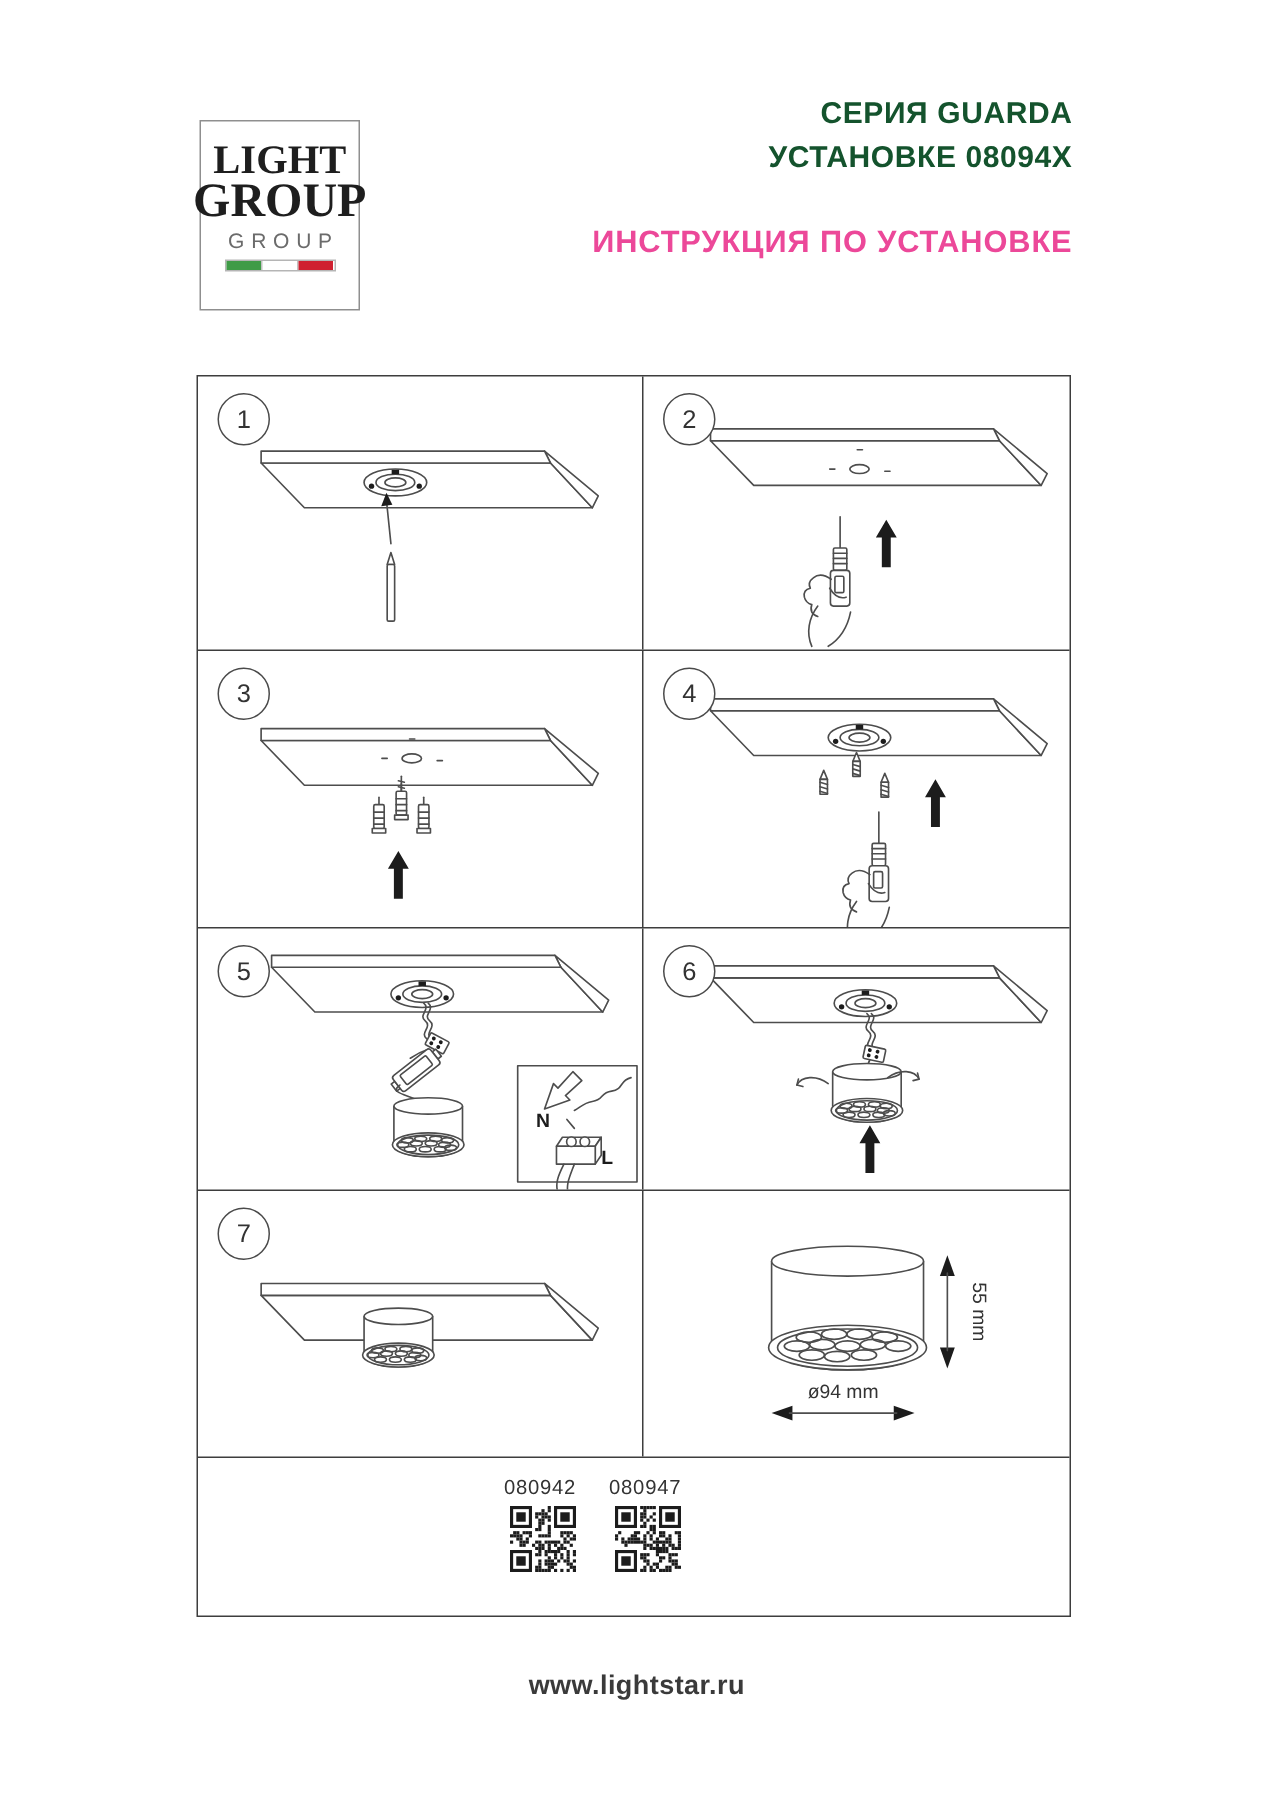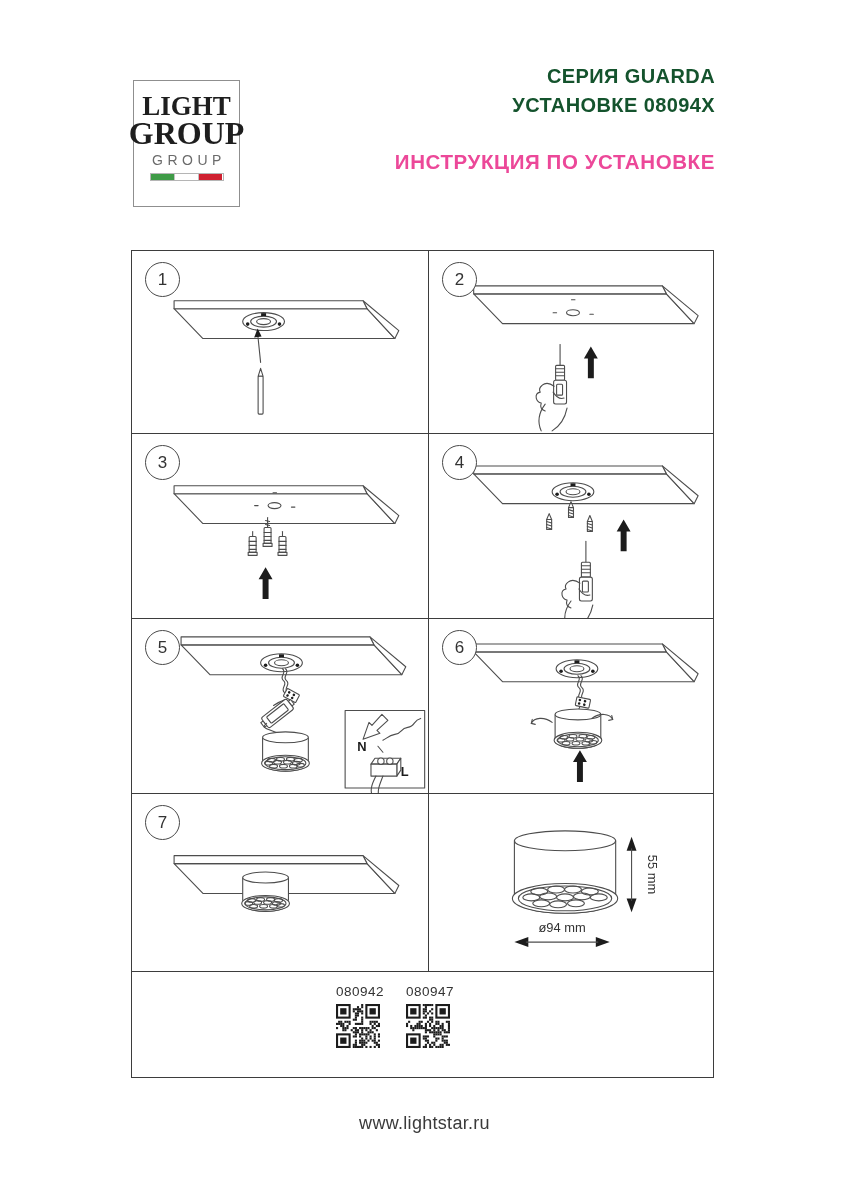--- a/index.html
+++ b/index.html
@@ -43,27 +43,27 @@
   .art{position:absolute;inset:0;width:100%;height:100%;}
 
   .ln{stroke:#4d4d4d;fill:none;stroke-width:1.1;stroke-linecap:round;stroke-linejoin:round;}
   .fw{stroke:#4d4d4d;fill:#ffffff;stroke-width:1.1;stroke-linejoin:round;}
   .blk{fill:#1c1c1c;stroke:none;}
   .dimtxt{font-family:"Liberation Sans",sans-serif;font-size:13px;fill:#333;}
   .nltxt{font-family:"Liberation Sans",sans-serif;font-size:13px;font-weight:700;fill:#1c1c1c;}
 
   
   .qr-wrap{position:absolute;left:204px;top:12px;display:flex;gap:22px;}
-  .qr-item{display:flex;flex-direction:column;align-items:flex-start;}
+  .qr-item{display:flex;flex-direction:column;align-items:flex-end;}
   .qr-label{font-size:13.5px;color:#333;letter-spacing:0.5px;margin-bottom:5px;}
   .qr-code{width:44px;height:44px;}
   .qr-code svg{width:100%;height:100%;display:block;}
 
   .footer{position:absolute;left:0;right:0;top:1113px;text-align:center;
-          font-weight:400;font-size:18px;color:#3a3a3a;letter-spacing:0.3px;}
+          font-weight:700;font-size:18px;color:#3a3a3a;letter-spacing:0.3px;}
 </style>
 </head>
 <body>
 
 <div class="page">
 
   <svg width="0" height="0" style="position:absolute" aria-hidden="true">
     <defs>
 
       <g id="panel">

